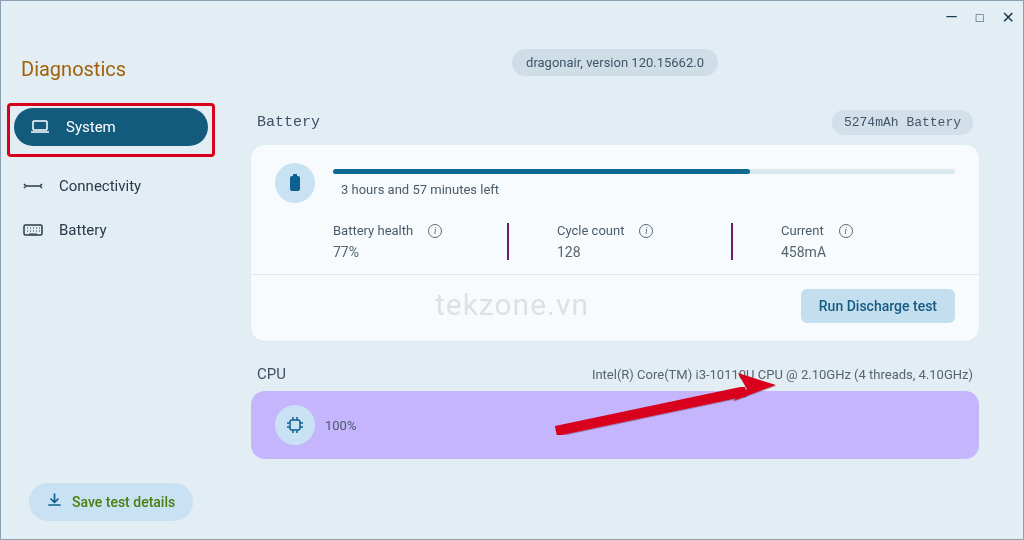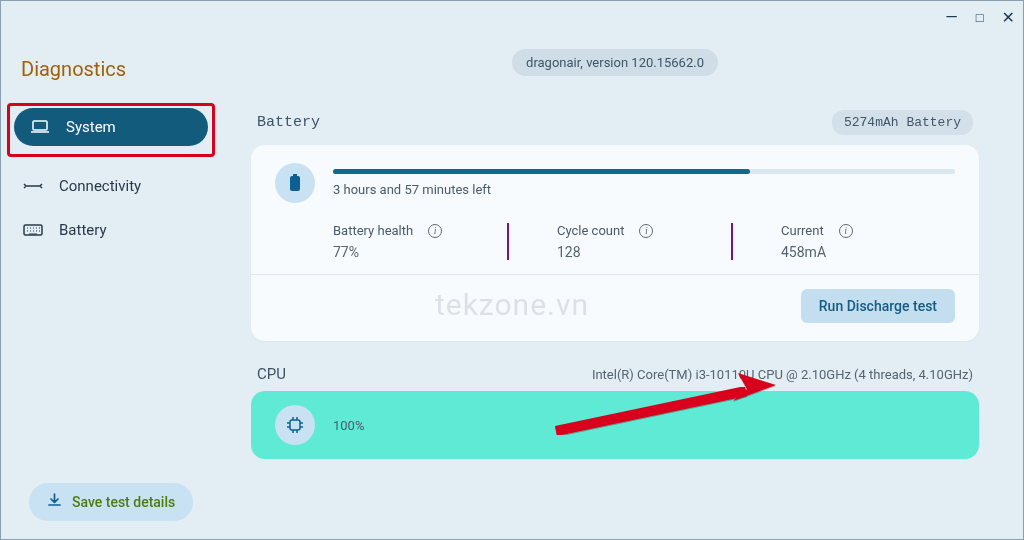--- a/index.html
+++ b/index.html
@@ -28,36 +28,36 @@
   .section-title { font-size: 15px; color: #3e5366; font-weight: 400; }
   .chip { background: #d3e0ea; color: #42576a; font-size: 13px; padding: 5px 12px; border-radius: 12px; }
 
   .card { background: #f8fbfd; border-radius: 14px; padding: 18px 24px; box-shadow: 0 1px 2px rgba(0,0,0,0.03); margin-bottom: 24px; position: relative; }
 
   .battery-row1 { display: flex; align-items: center; gap: 18px; }
   .batt-icon { width: 40px; height: 40px; border-radius: 50%; background: #c8e1f3; display: flex; align-items: center; justify-content: center; color: #0e6093; }
   .progress-wrap { flex: 1; }
   .progress { height: 5px; background: #dbe7ef; border-radius: 3px; margin-bottom: 8px; position: relative; }
   .progress-fill { height: 100%; background: #0e6a93; border-radius: 3px; }
-  .time-left { font-size: 13px; color: #4a5b6a; }
+  .time-left { font-size: 13px; color: #4a5b6a; margin-left: 8px; }
 
   .stats-row { display: flex; margin: 20px 0 14px 58px; }
   .stat { flex: 1; }
   .stat:not(:first-child) { border-left: 2px solid #701a75; padding-left: 48px; }
   .stat-label { font-size: 13px; color: #4a5b6a; display: flex; align-items: center; gap: 15px; margin-bottom: 6px; }
   .stat-val { font-size: 14px; color: #55656f; }
   .info-ic { width: 14px; height: 14px; border: 1.5px solid #5a6a77; border-radius: 50%; display: inline-flex; align-items: center; justify-content: center; font-size: 10px; color: #5a6a77; font-family: Georgia, serif; font-style: italic; }
 
   .divider { height: 1px; background: #e0e8ee; margin: 4px -24px 14px -24px; }
   .action-row { display: flex; justify-content: flex-end; }
   .run-btn { background: #c3deef; color: #155b82; font-size: 14px; font-weight: 500; padding: 9px 18px; border-radius: 6px; cursor: pointer; margin-left: 16px; }
 
   .cpu-head { display: flex; justify-content: space-between; align-items: center; margin-bottom: 8px; padding: 0 6px; }
   .cpu-info { font-size: 13px; color: #55656f; }
-  .cpu-card { background: #5eead4; border-radius: 14px; padding: 14px 24px; display: flex; align-items: center; gap: 18px; }
+  .cpu-card { background: #c4b5fd; border-radius: 14px; padding: 14px 24px; display: flex; align-items: center; gap: 10px; }
   .cpu-icon { width: 40px; height: 40px; border-radius: 50%; background: #c8e1f3; display: flex; align-items: center; justify-content: center; color: #0e6093; }
 
   .watermark { position: absolute; left: 50%; top: 286px; transform: translateX(-50%); font-size: 30px; color: rgba(90,110,125,0.18); pointer-events: none; letter-spacing: 1px; }
 
   .arrow { position: absolute; left: 550px; top: 370px; pointer-events: none; }
 </style>
 </head>
 <body>
 
 <div class="titlebar">

